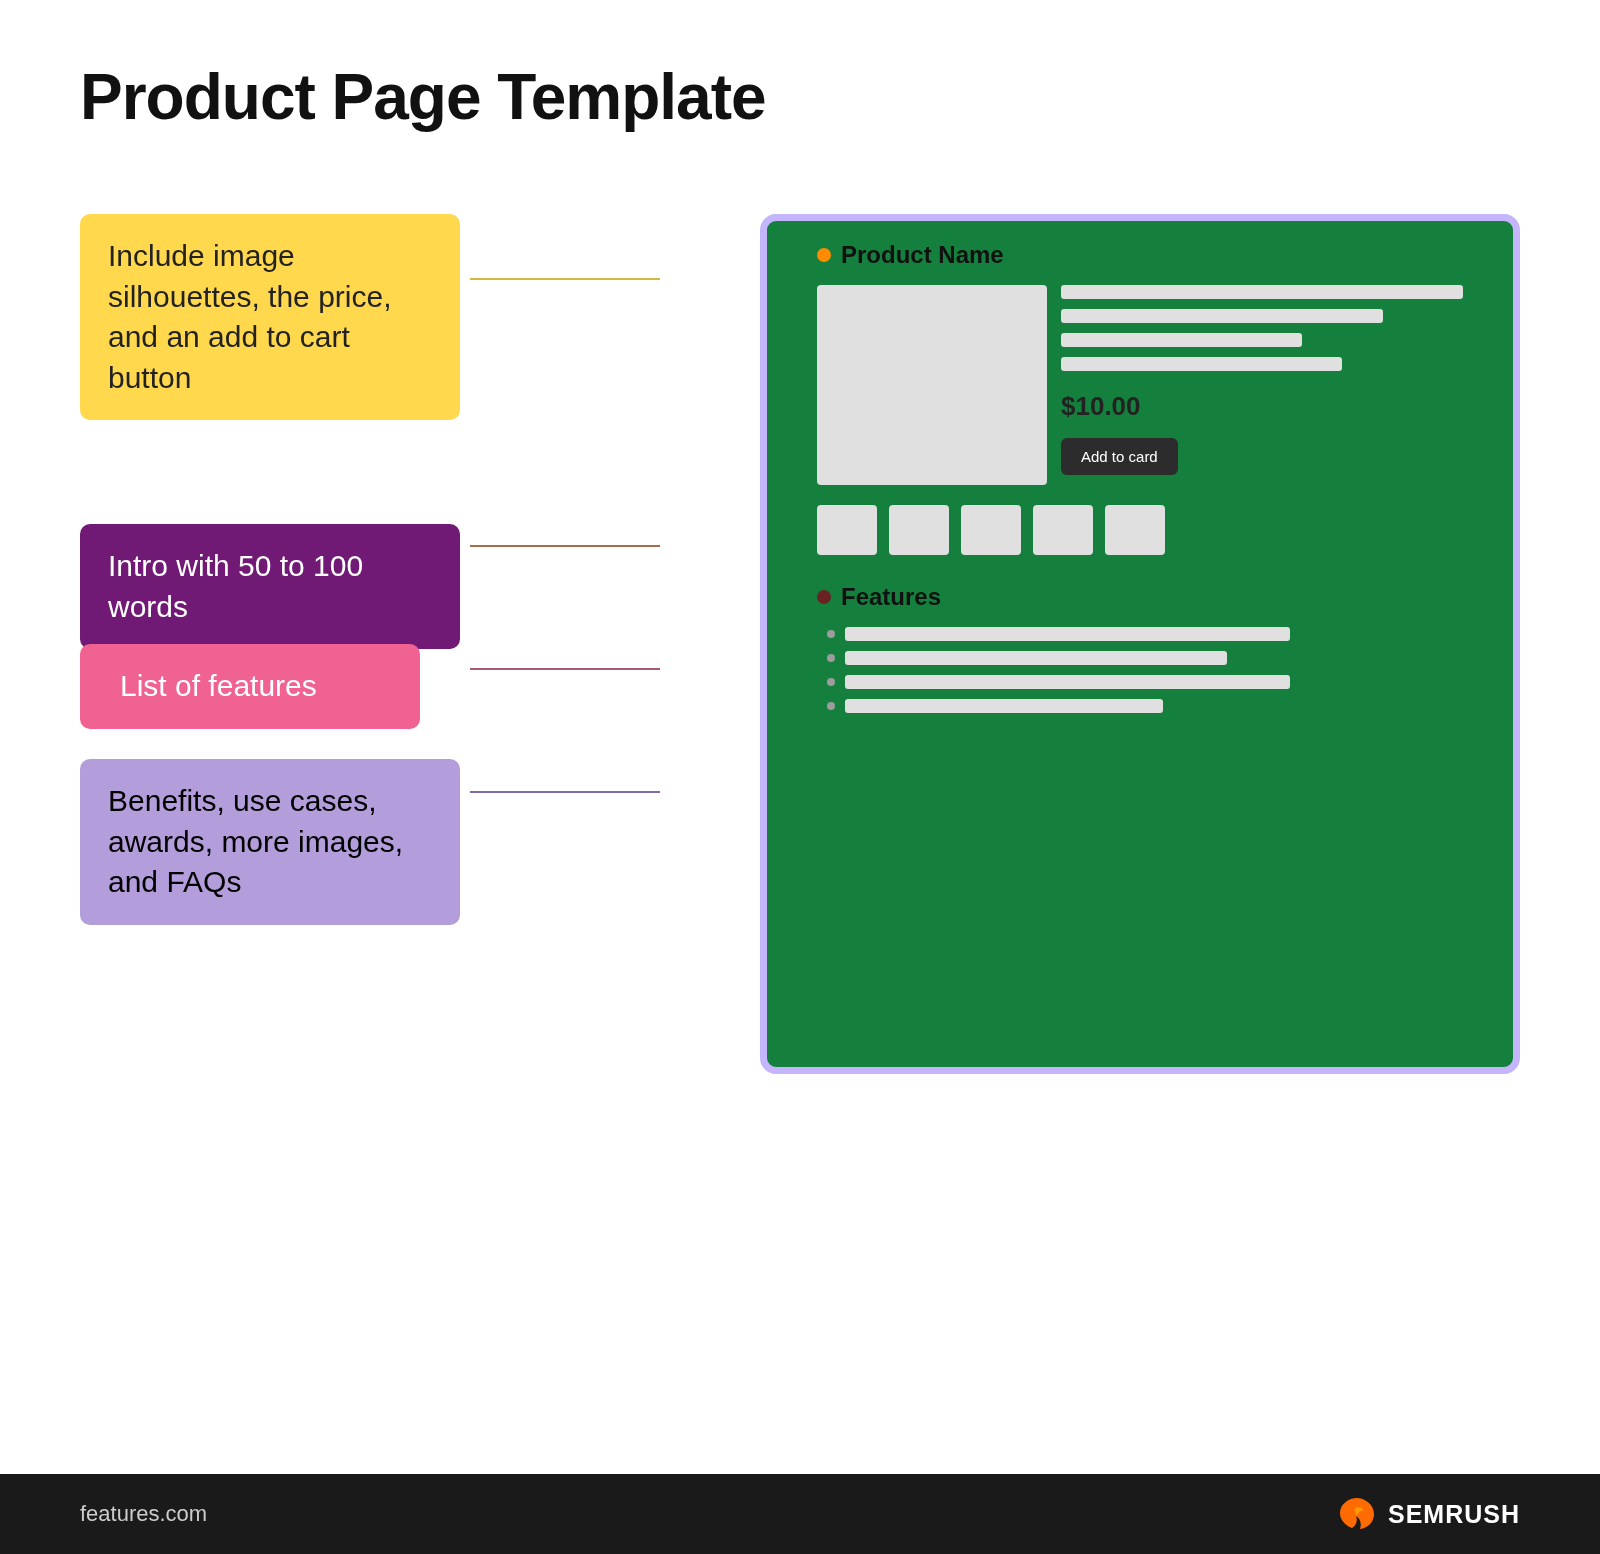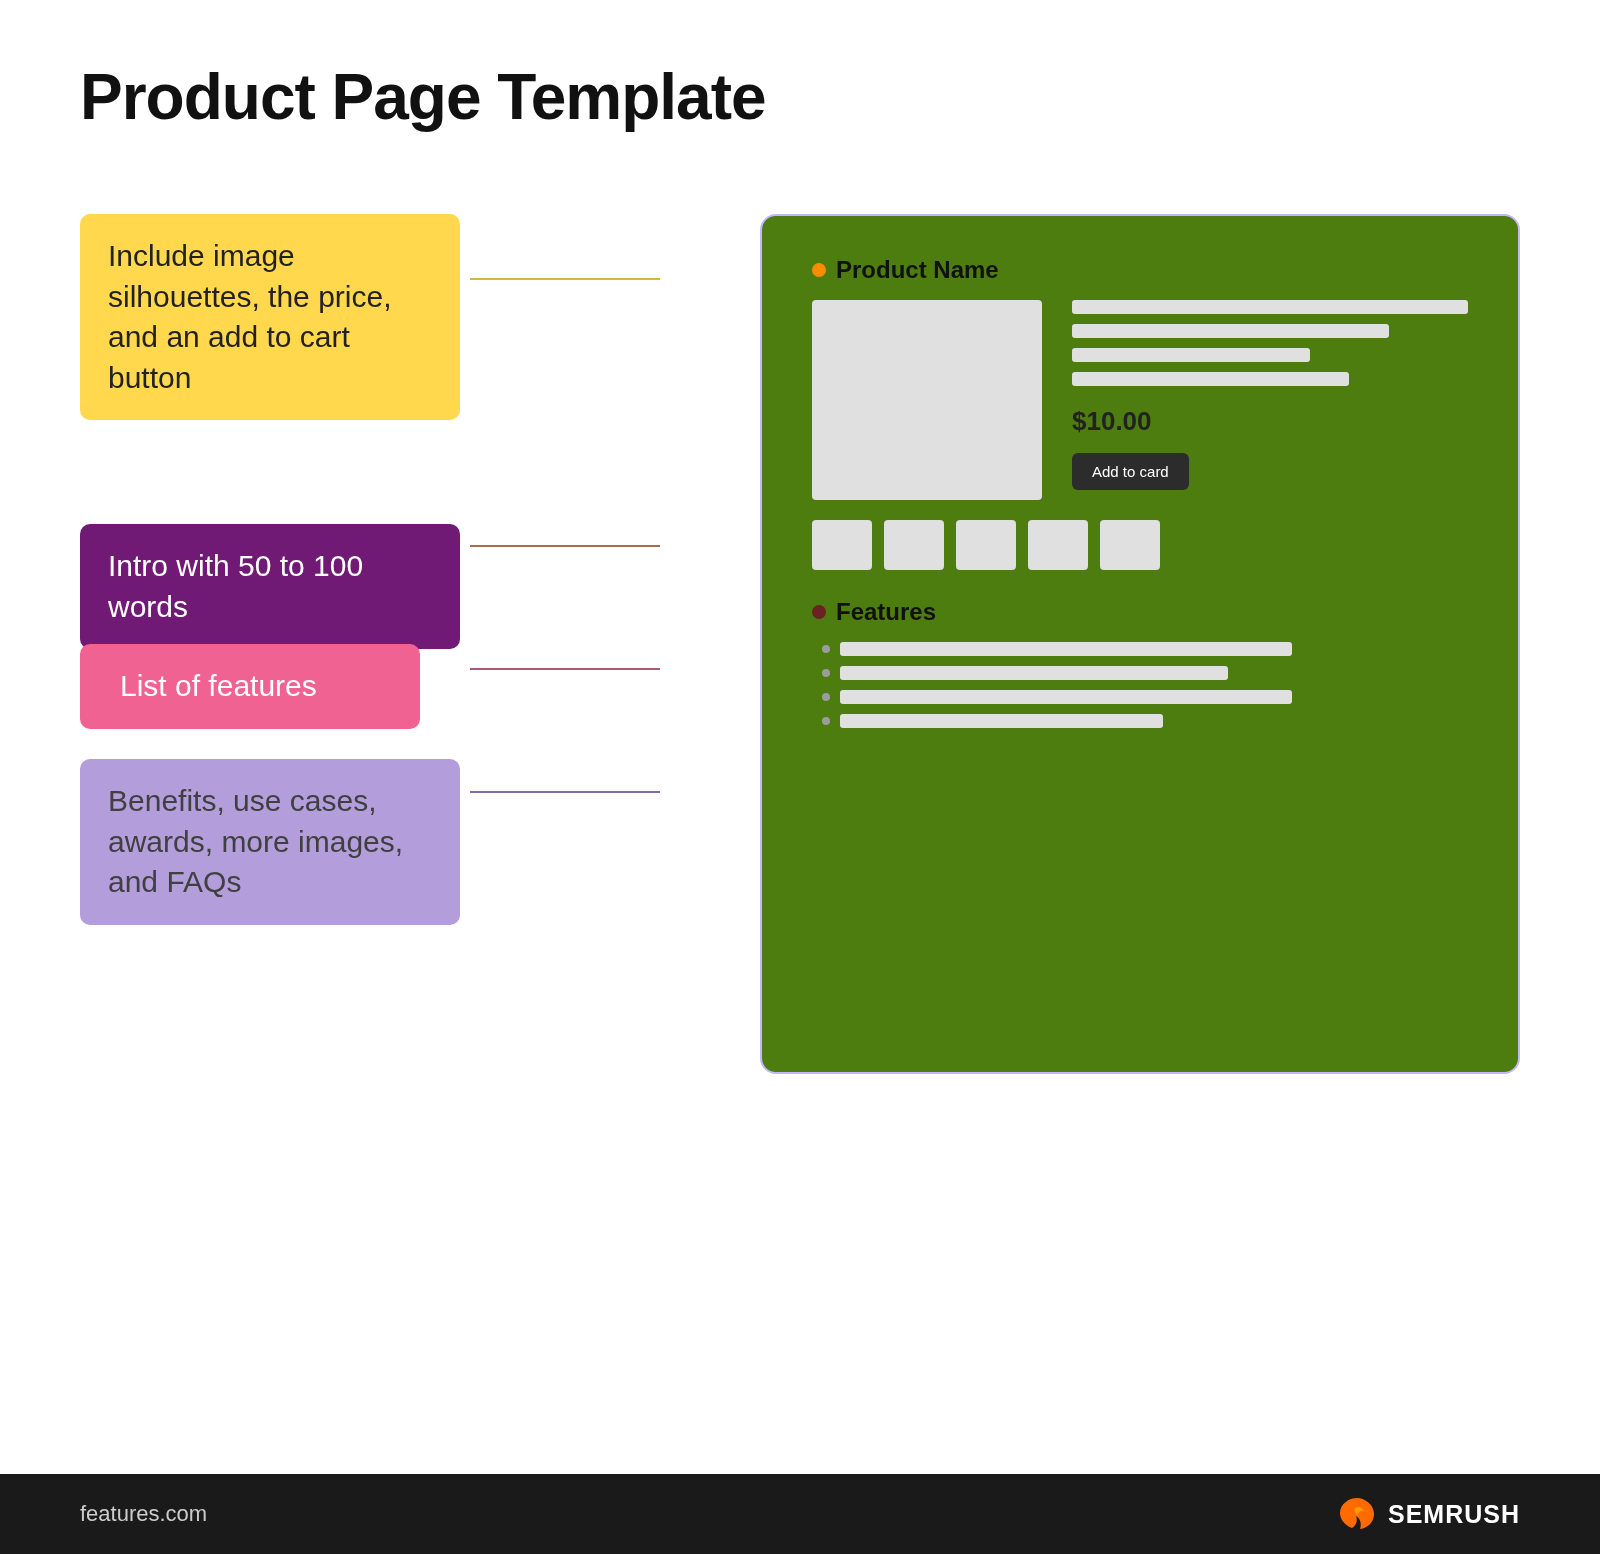--- a/index.html
+++ b/index.html
@@ -47,31 +47,31 @@
     }
 
     .label-box.pink {
       background: #F06292;
       color: #fff;
       padding-left: 40px;
     }
 
     .label-box.purple {
       background: #B39DDB;
-      color: #404040;
+      color: #000000;
     }
 
     
     .product-page-mock {
       flex: 1;
       margin-left: 100px;
-      border: 2px solid #c4b5fd;
+      border: 7px solid #c4b5fd;
       border-radius: 16px;
-      padding: 40px 50px;
-      background: #4d7c0f;
+      padding: 20px 50px;
+      background: #15803d;
       position: relative;
       min-height: 860px;
     }
 
     
     .mock-section {
       margin-bottom: 28px;
     }
 
     .section-header {
@@ -95,21 +95,21 @@
 
     .section-title {
       font-size: 24px;
       font-weight: 700;
       color: #111;
     }
 
     
     .product-hero {
       display: flex;
-      gap: 30px;
+      gap: 14px;
       margin-bottom: 20px;
     }
 
     .product-image-large {
       width: 230px;
       height: 200px;
       background: #E0E0E0;
       border-radius: 4px;
       flex-shrink: 0;
     }

